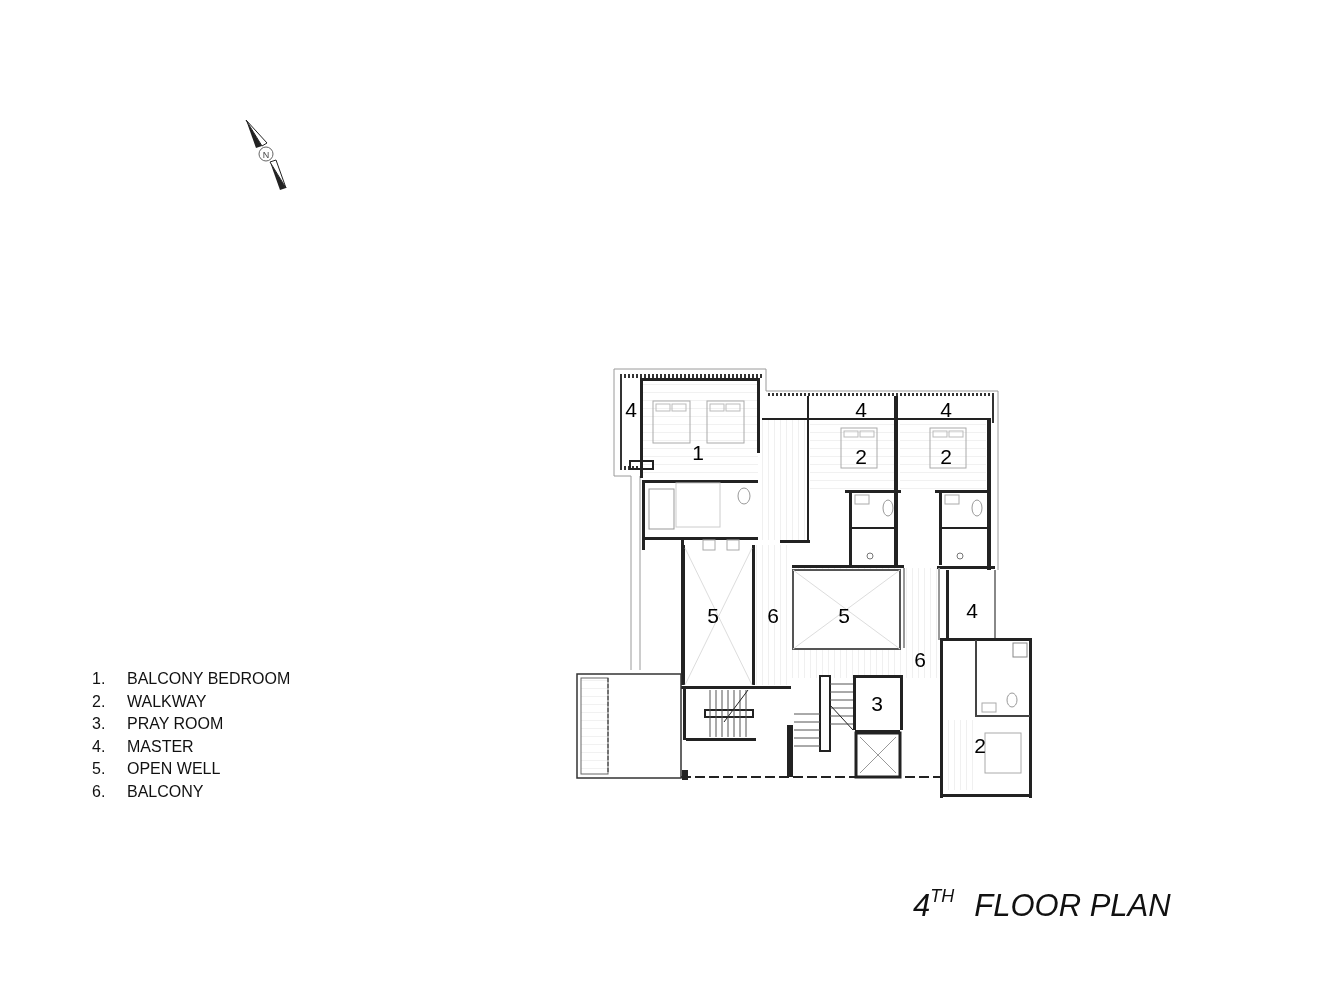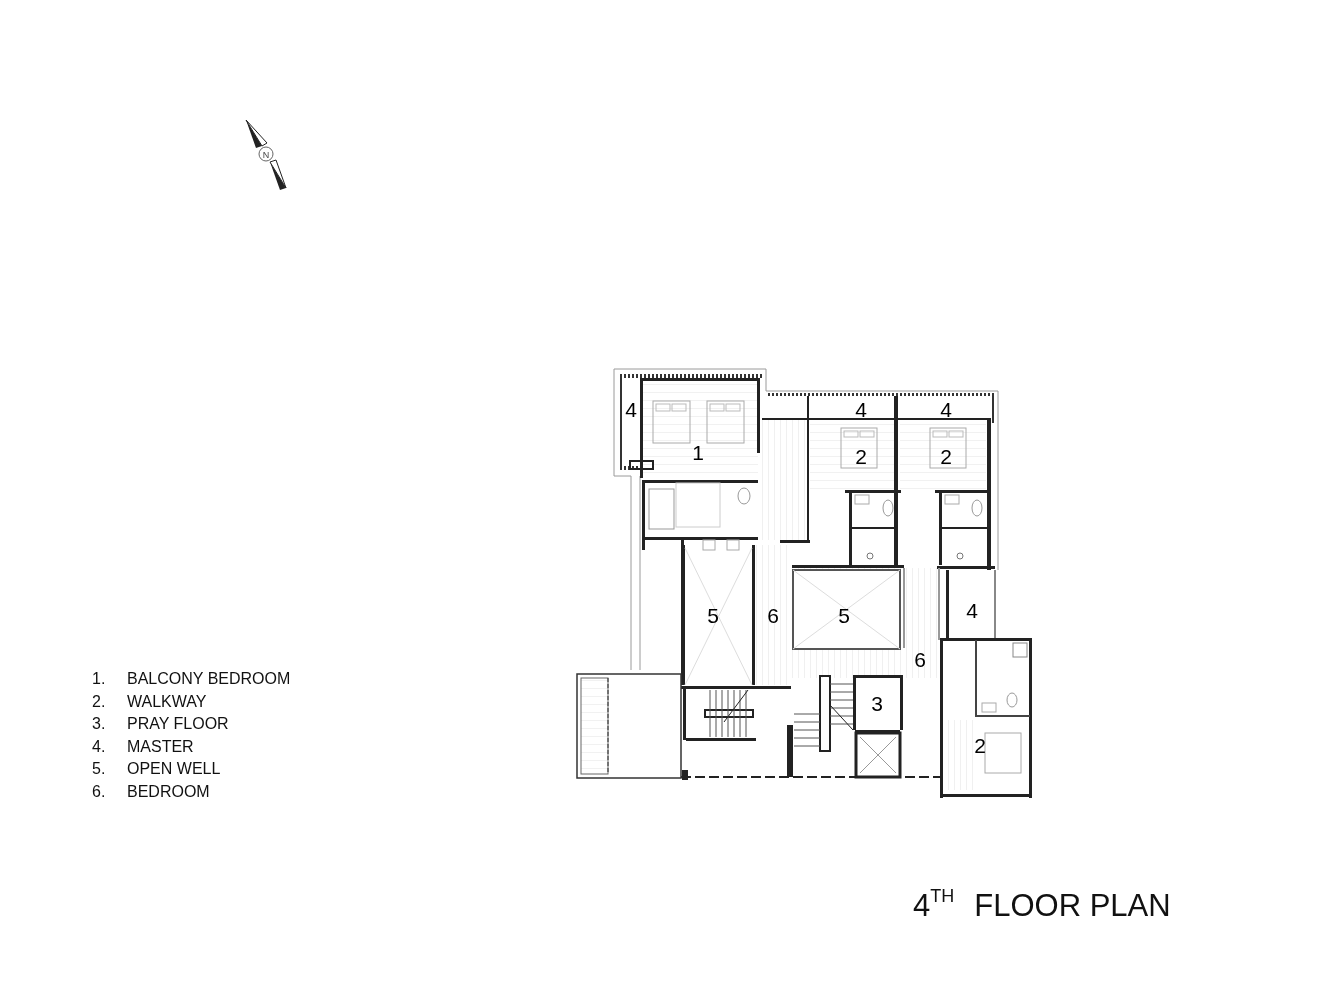--- a/index.html
+++ b/index.html
@@ -3,21 +3,21 @@
 <meta charset="utf-8">
 <style>
   html,body{margin:0;padding:0;background:#fff;}
   body{width:1344px;height:1008px;position:relative;overflow:hidden;font-family:"Liberation Sans","DejaVu Sans",sans-serif;color:#111;}
   .compass{position:absolute;left:236px;top:114px;width:60px;height:84px;}
   .legend{position:absolute;left:92px;top:668px;font-size:16px;line-height:22.5px;color:#111;}
   .legend .row{display:flex;}
   .legend .num{width:35px;}
   .plan{position:absolute;left:0;top:0;width:1344px;height:1008px;}
   .label{position:absolute;font-size:21px;color:#000;transform:translate(-50%,-50%);}
-  .title{position:absolute;left:913px;top:888px;font-size:31px;color:#111;white-space:nowrap;}
+  .title{position:absolute;left:913px;top:888px;font-size:31px;color:#111;white-space:nowrap;font-style:italic;}
   .title sup{font-size:18px;vertical-align:top;position:relative;top:-2px;}
   .title .gap{display:inline-block;width:20px;}
 </style>
 </head>
 <body>
 
 <svg class="plan" viewBox="0 0 1344 1008" width="1344" height="1008">
   <defs>
     <pattern id="floorlines" width="6" height="6" patternUnits="userSpaceOnUse">
       <line x1="0" y1="0" x2="0" y2="6" stroke="#e2e2e2" stroke-width="1"></line>
@@ -233,29 +233,29 @@
   <div class="row">
       <span class="num">1.</span>
       <span>BALCONY BEDROOM</span>
     </div>
   <div class="row">
       <span class="num">2.</span>
       <span>WALKWAY</span>
     </div>
   <div class="row">
       <span class="num">3.</span>
-      <span>PRAY FLOOR</span>
+      <span>PRAY ROOM</span>
     </div>
   <div class="row">
       <span class="num">4.</span>
       <span>MASTER</span>
     </div>
   <div class="row">
       <span class="num">5.</span>
       <span>OPEN WELL</span>
     </div>
   <div class="row">
       <span class="num">6.</span>
-      <span>BEDROOM</span>
+      <span>BALCONY</span>
     </div>
 </div>
 
 <div class="title"><span>4</span><sup>TH</sup><span class="gap"></span><span>FLOOR PLAN</span></div>
 
 </body></html>

